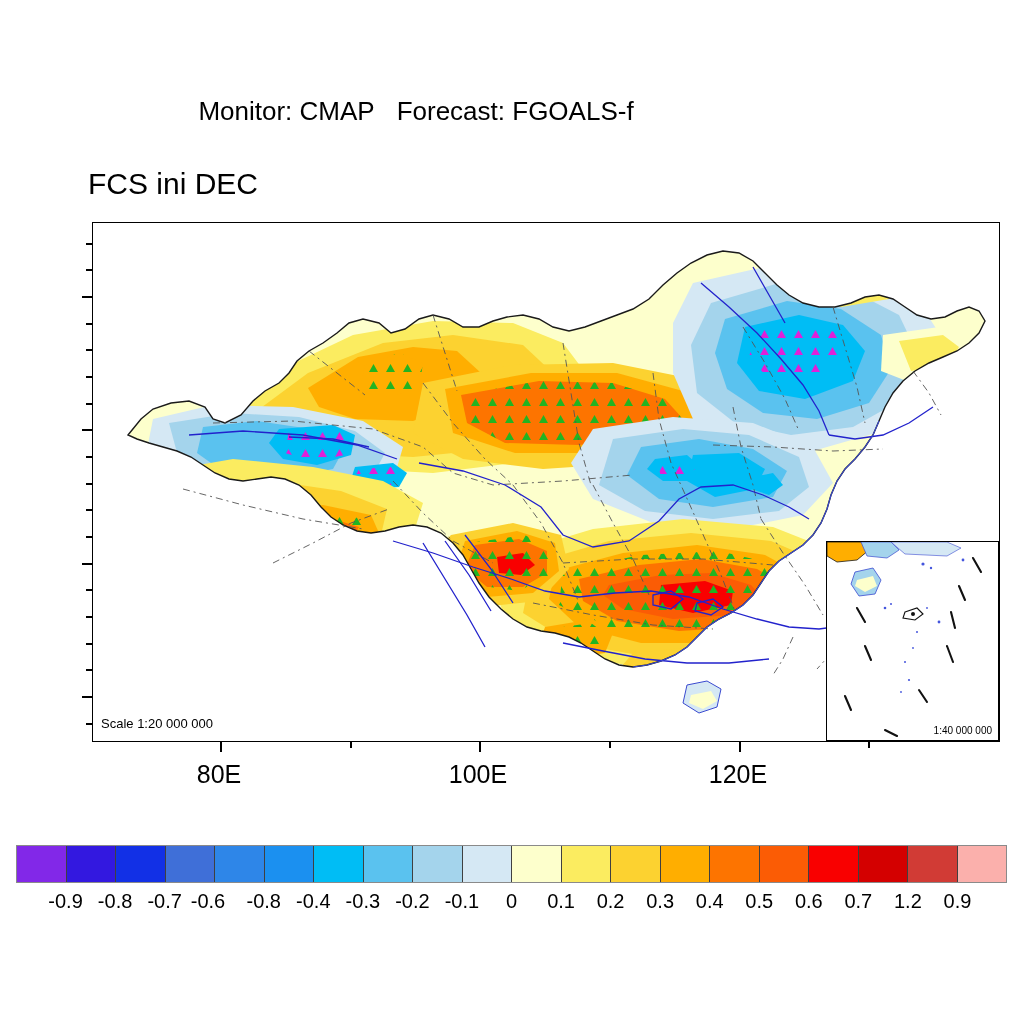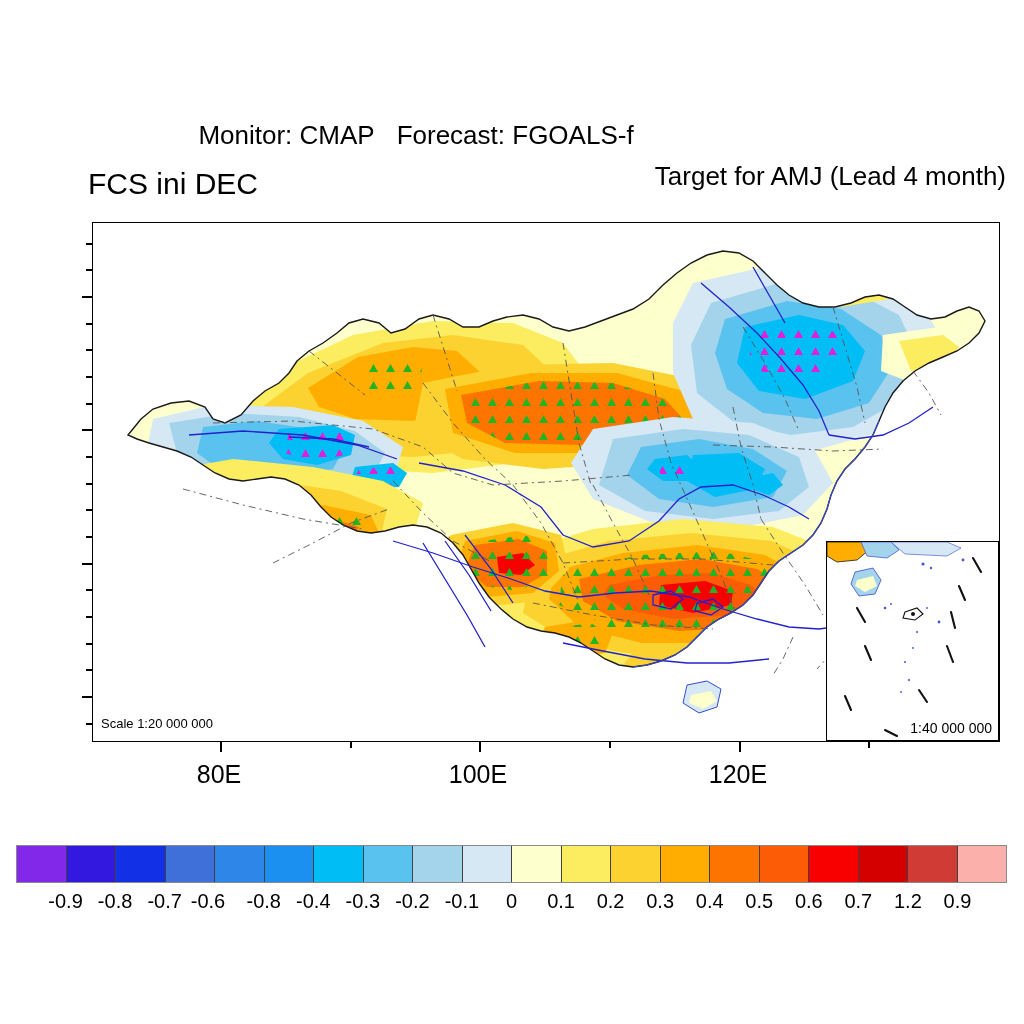--- a/index.html
+++ b/index.html
@@ -9,21 +9,21 @@
     color:#000;overflow:hidden;position:relative;
   }
   #stage{position:absolute;left:0;top:0;width:1024px;height:1024px;}
 
   
   .title-main{
     position:absolute;left:0;top:61px;width:1024px;text-align:center;
     font-size:31px;letter-spacing:.2px;white-space:nowrap;
   }
   .title-sub{
-    position:absolute;left:0;top:120px;width:832px;text-align:center;
+    position:absolute;left:0;top:96px;width:832px;text-align:center;
     font-size:26px;white-space:nowrap;
   }
   .title-sub .gap{display:inline-block;width:22px;}
   .title-left{
     position:absolute;left:88px;top:167px;font-size:30px;white-space:nowrap;
   }
   .title-right{
     position:absolute;right:18px;top:161px;font-size:26px;white-space:nowrap;
   }
 
@@ -47,21 +47,21 @@
   }
   .scale-note{
     position:absolute;left:8px;bottom:10px;font-size:13px;white-space:nowrap;
   }
 
   
   #inset{
     position:absolute;right:0px;bottom:0px;width:173px;height:200px;
     border:1.4px solid #000;box-sizing:border-box;background:#fff;overflow:hidden;
   }
-  #inset .scale-note{font-size:14px;left:auto;right:6px;bottom:4px;}
+  #inset .scale-note{font-size:10px;left:auto;right:6px;bottom:4px;}
 
   
   #cbar{
     position:absolute;left:16px;top:845px;width:991px;height:38px;
     display:flex;border:1.4px solid #8a8a8a;box-sizing:border-box;
   }
   #cbar .seg{flex:1 1 0;height:100%;border-right:1px solid #404040;box-sizing:border-box;}
   #cbar .seg:last-child{border-right:none;}
   #cbarlabels{
     position:absolute;left:16px;top:890px;width:991px;height:30px;
@@ -75,21 +75,20 @@
 <body>
 
 <div id="stage">
 
 
   <div class="title-sub">
     <span>Monitor: CMAP</span><span class="gap"></span><span>Forecast: FGOALS-f</span>
   </div>
 
   <div class="title-left">FCS ini DEC</div>
-  <div class="title-right">Target for AMJ (Lead 4 month)</div>
 
   <div id="plot">
 
     <div id="mapclip">
       <svg id="mapsvg" width="908" height="520" viewBox="0 0 908 520">
         <defs>
           <clipPath id="chinaClip">
             <path d="M35,212 L48,196 L60,186 L78,180 L96,178 L112,184 L120,196 L132,200
                      L148,192 L160,178 L172,168 L186,160 L196,150 L204,138 L216,128
                      L230,120 L244,110 L256,100 L270,96 L286,100 L298,110 L312,106

